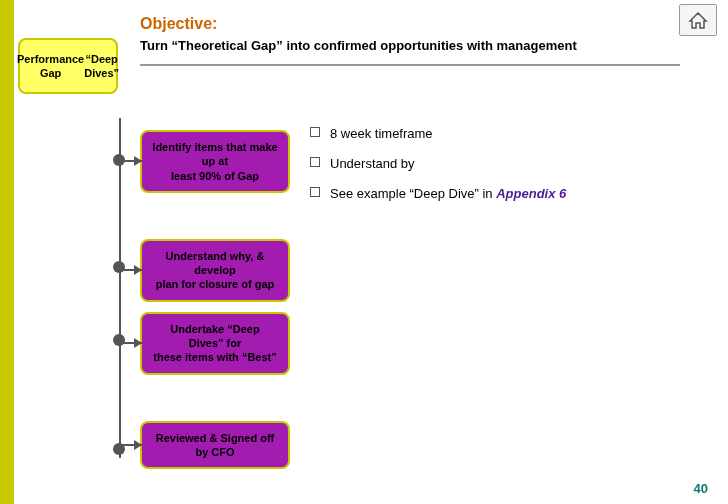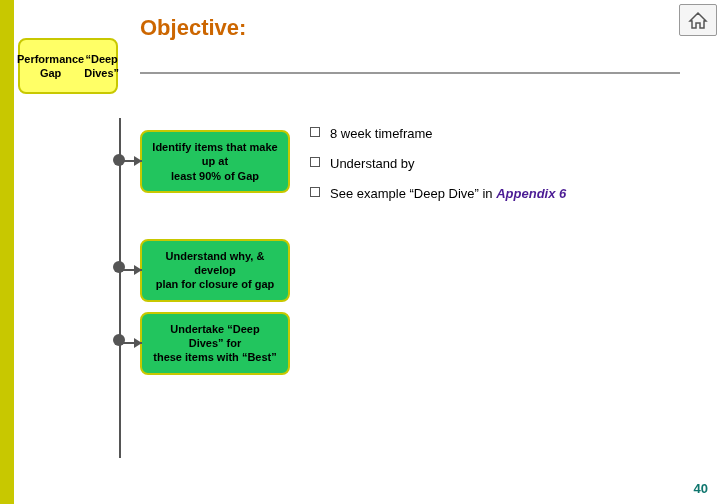--- a/index.html
+++ b/index.html
@@ -73,21 +73,21 @@
 
     
     .objective-section {
       position: absolute;
       left: 140px;
       top: 15px;
       right: 10px;
     }
 
     .objective-title {
-      font-size: 22px;
+      font-size: 16px;
       font-weight: bold;
       color: #cc6600;
       margin-bottom: 4px;
     }
 
     .objective-subtitle {
       font-size: 13px;
       color: #000;
       line-height: 1.45;
       font-weight: bold;
@@ -136,21 +136,21 @@
     .flowchart {
       position: absolute;
       left: 80px;
       top: 118px;
       width: 210px;
     }
 
     
     .flow-box {
       position: relative;
-      background: #22c55e;
+      background: #a21caf;
       border: 2px solid #c8c800;
       border-radius: 8px;
       padding: 8px 10px;
       margin-bottom: 22px;
       margin-left: 60px;
       font-size: 11px;
       font-weight: bold;
       color: #000;
       text-align: center;
       line-height: 1.3;
@@ -206,21 +206,21 @@
 </div>
 
 <div class="perf-gap-box">
   <span>Performance Gap</span>
   <span>“Deep Dives”</span>
 </div>
 
 <div class="objective-section">
   <div class="objective-title">Objective:</div>
   <div class="objective-subtitle">
-    <br>
+    <span>Turn “Theoretical Gap” into confirmed opportunities with management</span><br>
   </div>
 </div>
 
 <div class="bullet-list">
   <div class="bullet-item">
     <div class="bullet-square"></div>
     <span class="bullet-text">8 week timeframe</span>
   </div>
   <div class="bullet-item">
     <div class="bullet-square"></div>
@@ -255,15 +255,21 @@
   </div>
 
   <div style="position:relative; top:12px;">
     <div style="position:absolute; left:33px; top:22px; width:12px; height:12px; background:#555; border-radius:50%; z-index:2;"></div>
     <div class="flow-box" style="margin-top:10px;">
       <span style="white-space:pre-line;">Undertake “Deep Dives” for
 these items with “Best”</span>
     </div>
   </div>
 
+  <div style="position:relative; top:36px;">
+    <div style="position:absolute; left:33px; top:22px; width:12px; height:12px; background:#555; border-radius:50%; z-index:2;"></div>
+    <div class="flow-box" style="margin-top:10px;">
+      <span style="white-space:pre-line;">Reviewed &amp; Signed off by CFO</span>
+    </div>
+  </div>
 </div>
 
 <div class="page-number">40</div>
 
 </body></html>

